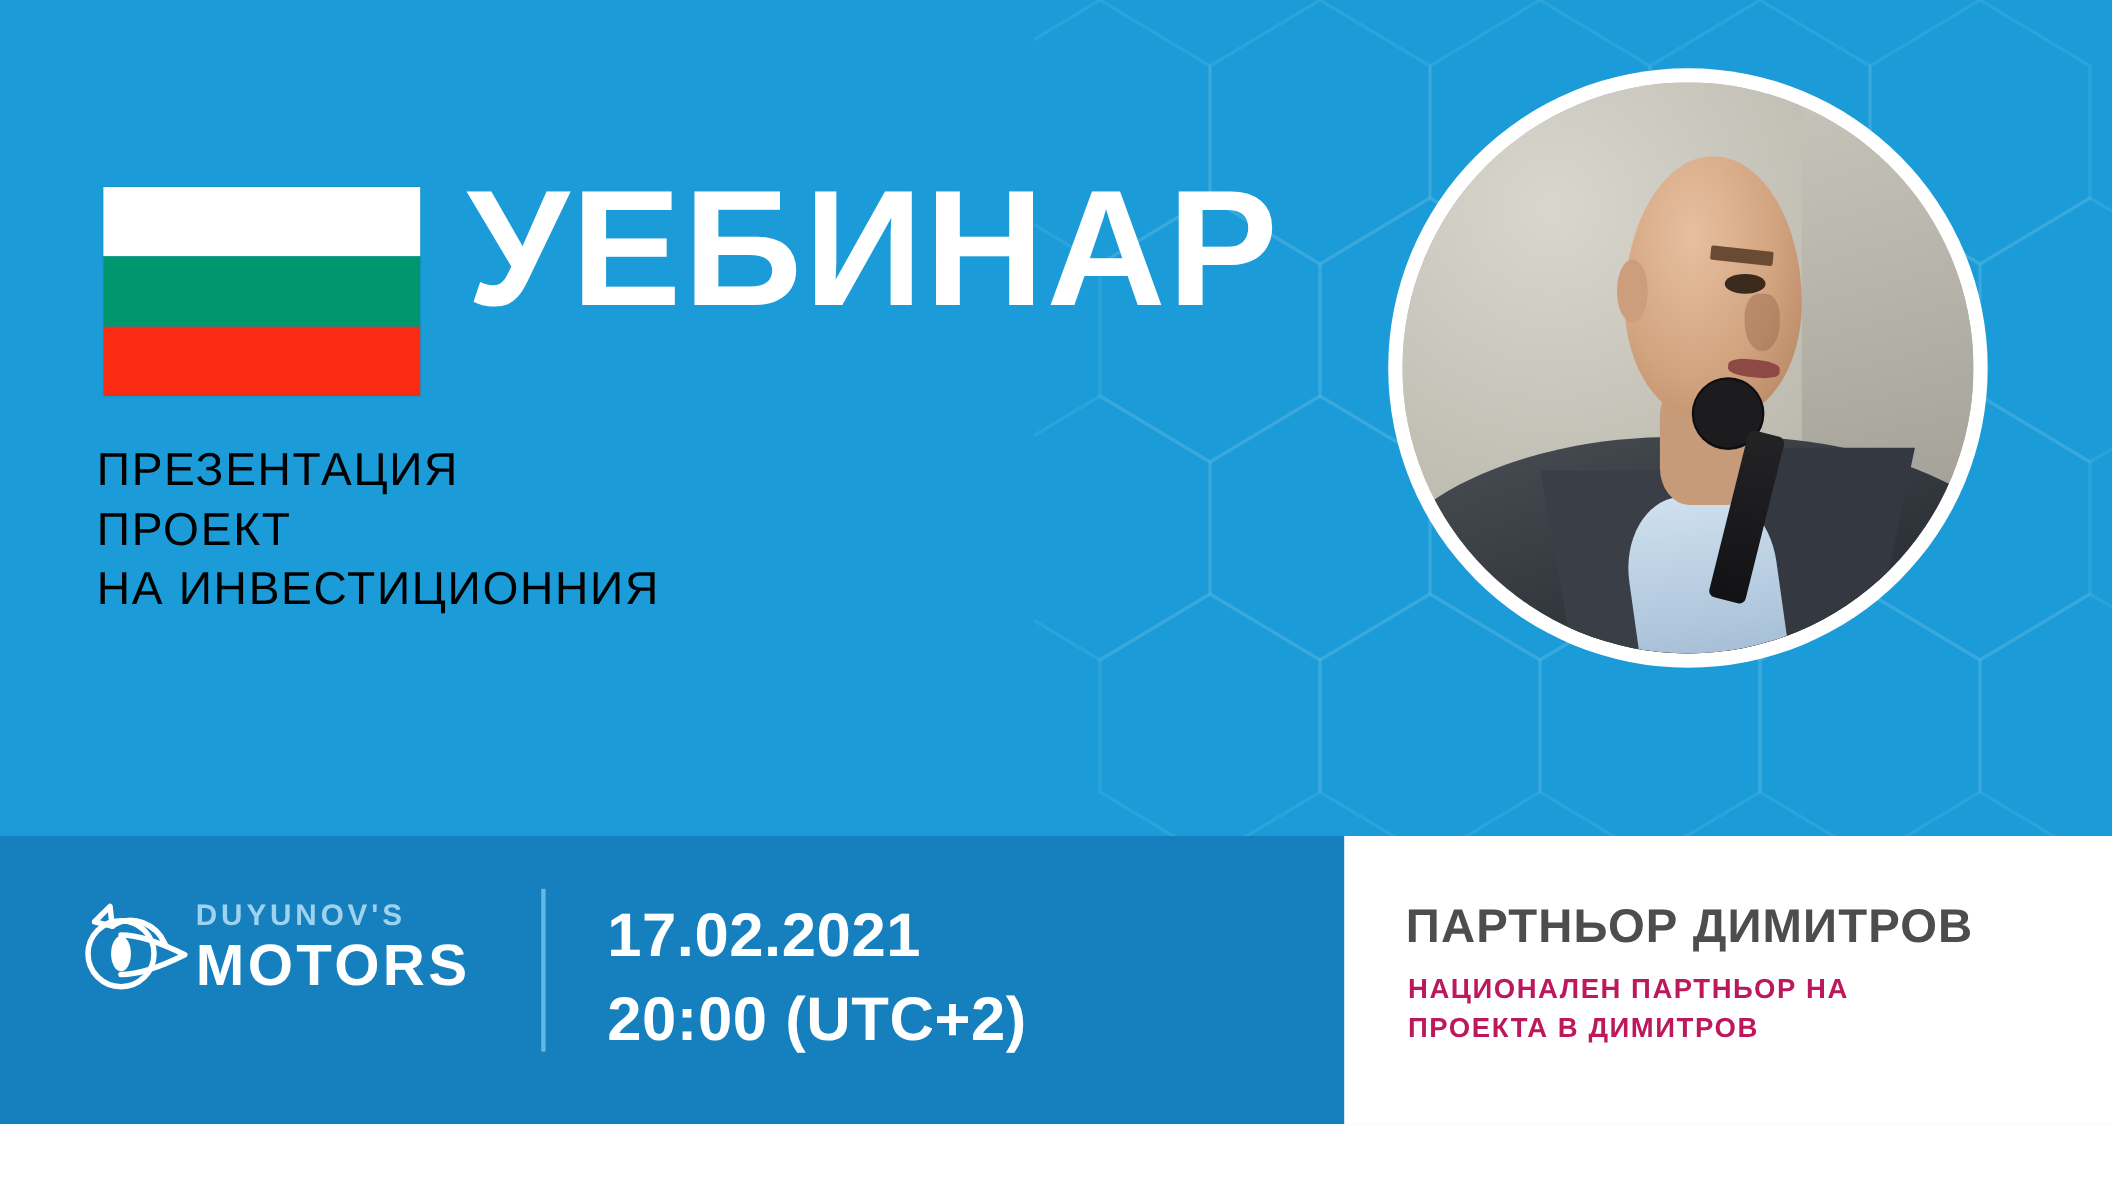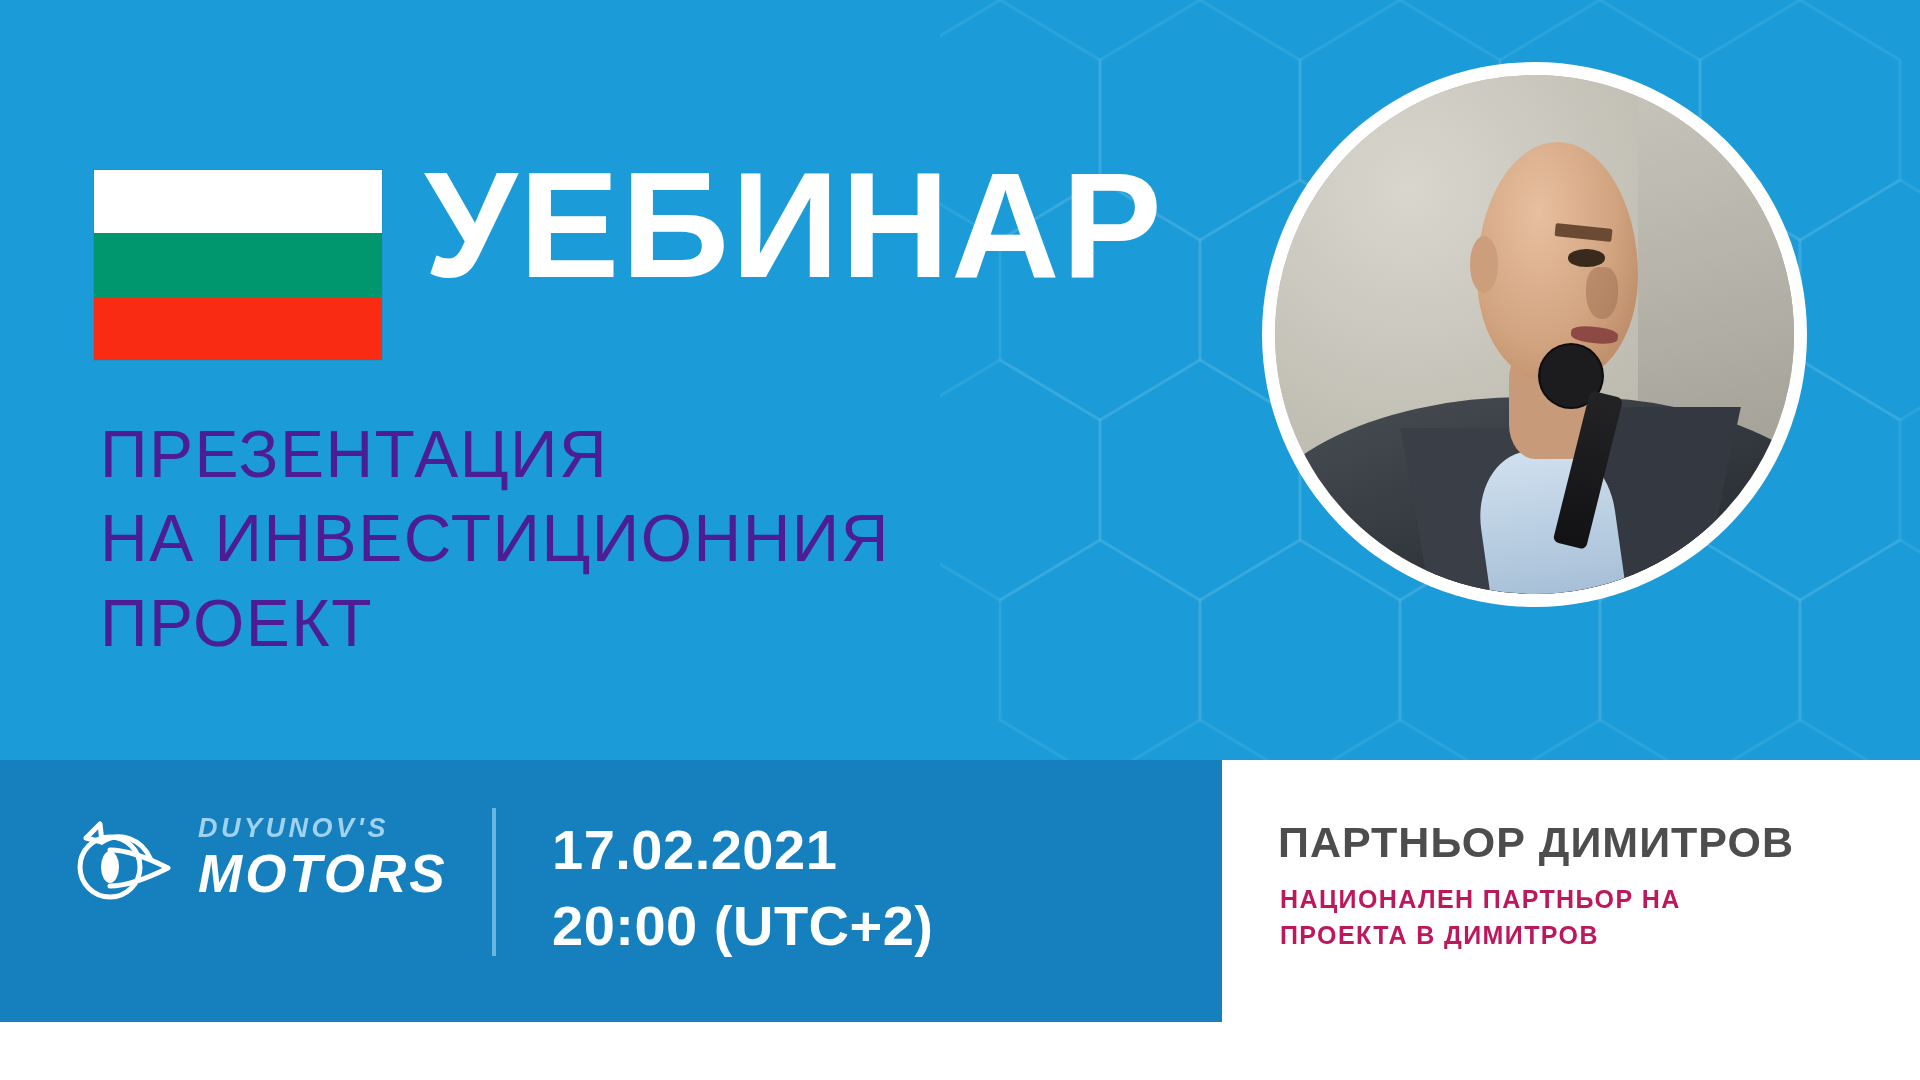--- a/index.html
+++ b/index.html
@@ -71,23 +71,23 @@
     line-height: 1;
     font-weight: bold;
     letter-spacing: 2px;
     white-space: nowrap;
   }
 
   .subhead {
     position: absolute;
     left: 74px;
     top: 400px;
-    margin: 12px;
-    color: #4c1d95;
-    font-size: 66px;
+    margin: 0;
+    color: #000000;
+    font-size: 42px;
     line-height: 1.28;
     font-weight: 400;
     letter-spacing: 1.5px;
   }
   .subhead .ln { display: block; white-space: nowrap; }
 
   
   .portrait {
     position: absolute;
     left: 1248px;
@@ -207,23 +207,22 @@
     width: 1920px;
     height: 262px;
     background: #1580bd;
   }
 
   .brand {
     position: absolute;
     left: 72px;
     top: 810px;
     display: flex;
-    align-items: center;
-    gap: 22px;
-    font-style: italic;
+    align-items: flex-end;
+    gap: 2px;
   }
   .brand-mark { width: 104px; height: 94px; display: block; }
   .brand-text { display: flex; flex-direction: column; line-height: 1; }
   .brand-top {
     color: #9fd2ee;
     font-size: 27px;
     font-weight: bold;
     letter-spacing: 3.5px;
   }
   .brand-bottom {
@@ -345,22 +344,22 @@
       <div class="flag">
         <div class="stripe s-white"></div>
         <div class="stripe s-green"></div>
         <div class="stripe s-red"></div>
       </div>
 
       <h1 class="headline">УЕБИНАР</h1>
 
       <div class="subhead">
         <span class="ln">ПРЕЗЕНТАЦИЯ</span>
+        <span class="ln">ПРОЕКТ</span>
         <span class="ln">НА ИНВЕСТИЦИОННИЯ</span>
-        <span class="ln">ПРОЕКТ</span>
       </div>
 
       <div class="portrait">
         <div class="portrait-inner">
           <div class="ph-bg"></div>
           <div class="ph-wall-right"></div>
           <div class="ph-suit"></div>
           <div class="ph-lapel-l"></div>
           <div class="ph-lapel-r"></div>
           <div class="ph-shirt"></div>

